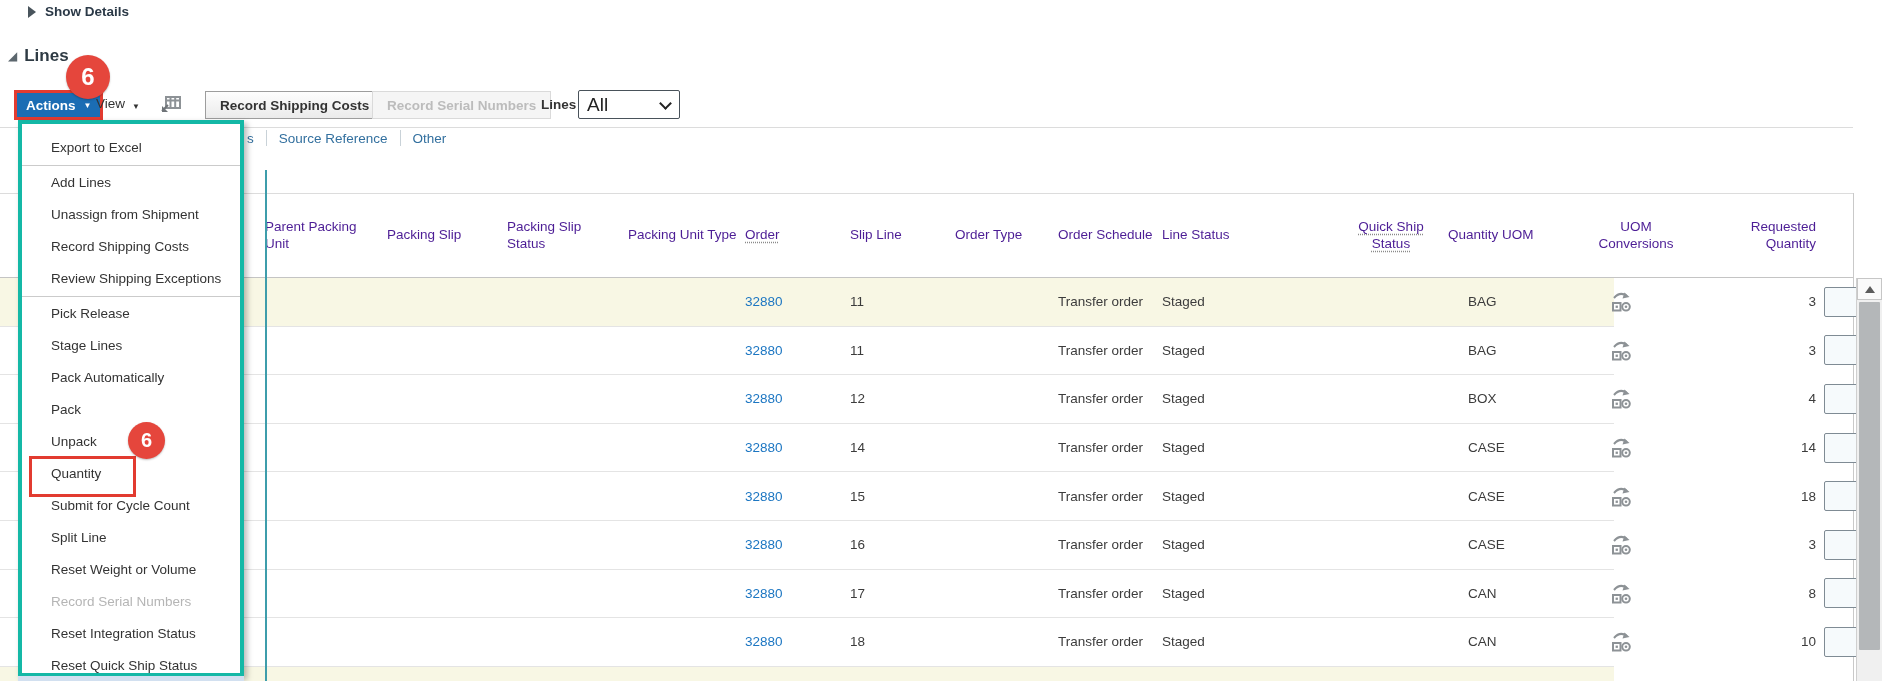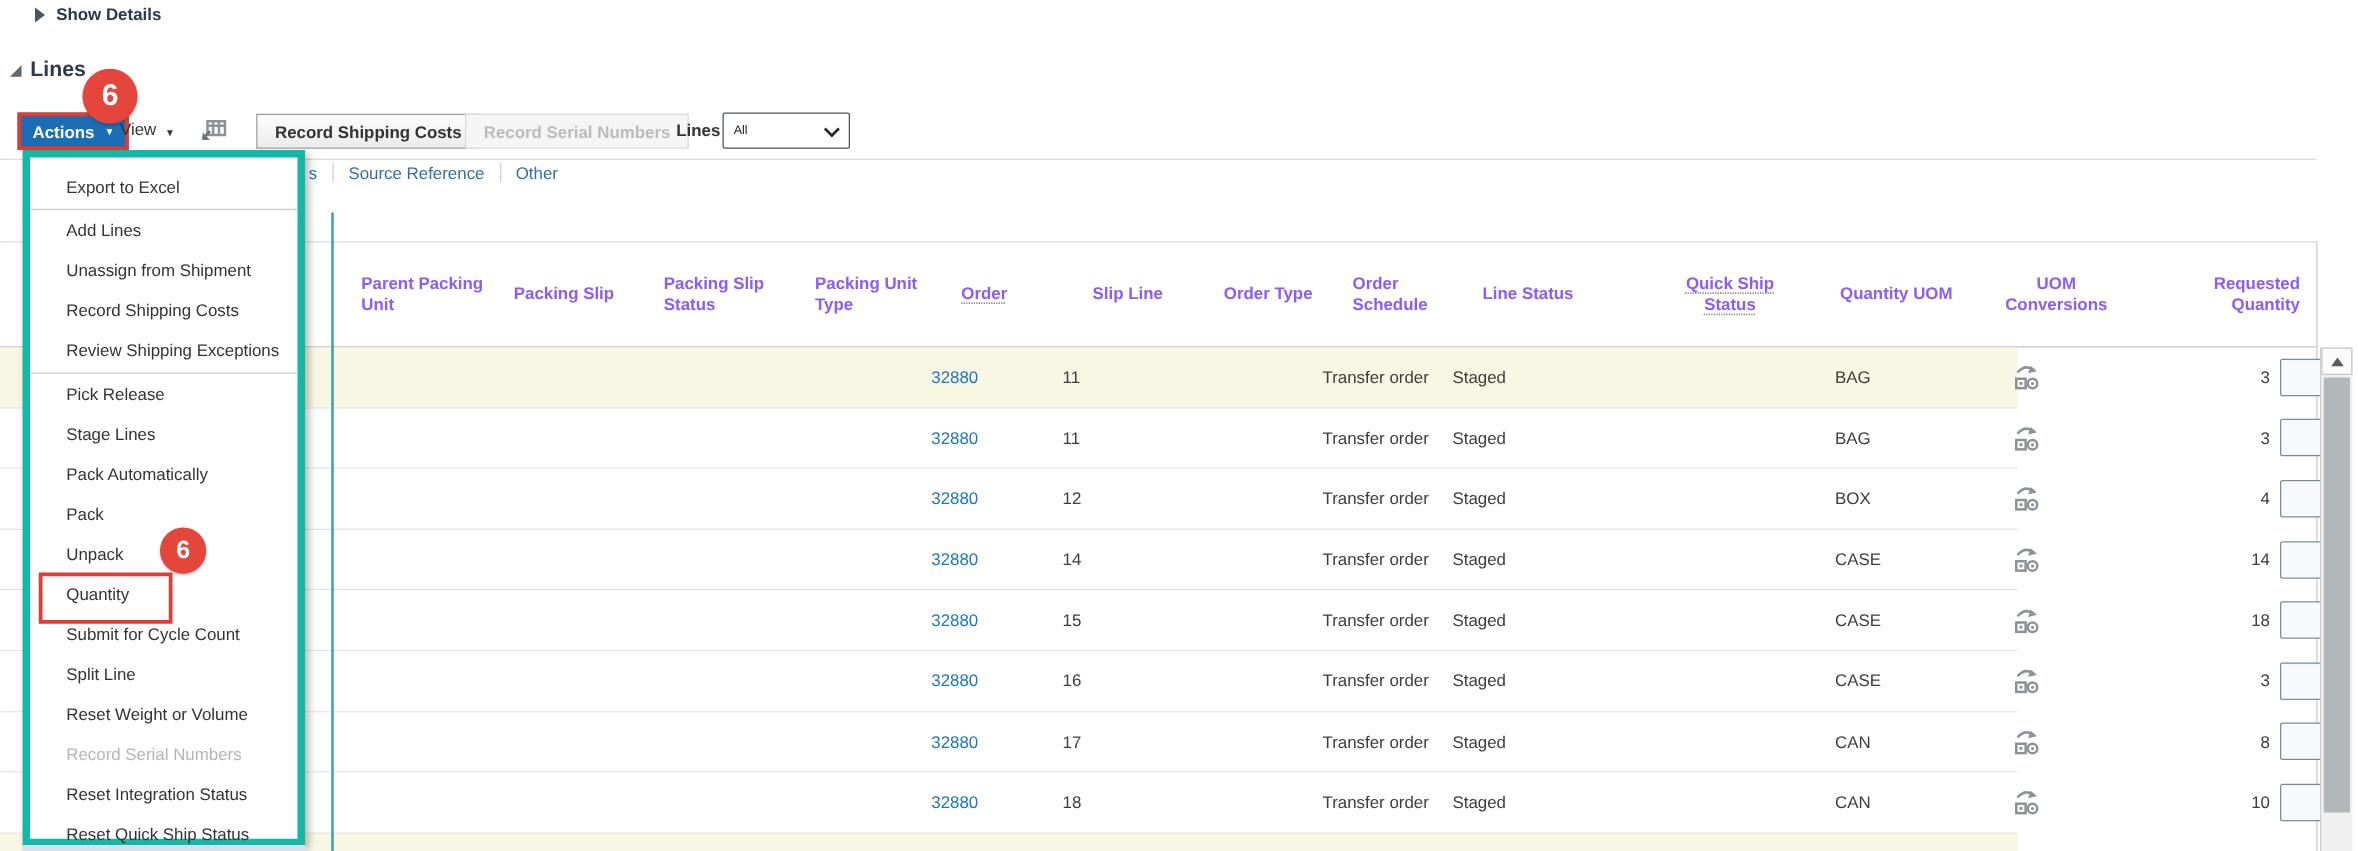--- a/index.html
+++ b/index.html
@@ -26,38 +26,38 @@
   .btn-view .caret { font-size:8px; color:#333; }
   .detach { position:absolute; left:160px; top:94px; width:22px; height:20px; }
   .btn { position:absolute; top:91px; height:28px; display:flex; align-items:center; padding:0 14px;
     font-size:13.5px; font-weight:bold; border:1px solid #9d9d9d; color:#333;
     background:linear-gradient(#fdfdfd,#ebebeb); cursor:pointer; }
   .btn.disabled { border-color:#dadada; color:#bcbcbc; background:#f5f5f5; cursor:default; }
   .lines-filter-label { position:absolute; left:541px; top:97px; font-size:13.5px; font-weight:bold; color:#333; }
   .select-wrap { position:absolute; left:578px; top:90px; width:102px; height:29px; }
   .select-wrap select { width:100%; height:100%; appearance:none; -webkit-appearance:none;
     border:1px solid #49525a; background:#fff; font-family:"Liberation Sans",sans-serif;
-    font-size:10px; color:#222; padding:0 4px 0 8px; border-radius:2px; }
+    font-size:19px; color:#222; padding:0 4px 0 8px; border-radius:2px; }
   .select-wrap::after { content:''; position:absolute; right:10px; top:9px; width:7px; height:7px;
     border-right:2px solid #222; border-bottom:2px solid #222; transform:rotate(45deg); pointer-events:none; }
   .toolbar-divider { position:absolute; left:0; top:127px; width:1853px; height:1px; background:#dcdcdc; }
 
   
   .tabs { position:absolute; left:247px; top:130px; display:flex; align-items:center; font-size:13.5px; color:#33709f; }
   .tabs .sep { width:1px; height:16px; background:#c9d2d8; margin:0 12px; }
   .tab { cursor:pointer; }
 
   
   .table-top-border { position:absolute; left:0; top:193px; width:1853px; height:1px; background:#dcdcdc; }
   .teal-edge { position:absolute; left:265px; top:170px; width:2px; height:511px; background:#3e9dab; z-index:2; }
   .table-right-border { position:absolute; left:1853px; top:193px; width:1px; height:488px; background:#c9c9c9; }
   .grid { display:grid; grid-template-columns:265px 122px 120px 121px 117px 105px 105px 103px 104px 128px 158px 112px 140px 120px 66px; }
-  .thead { position:absolute; left:0; top:194px; width:1886px; height:83px; font-weight:bold; color:#8b5cf6; font-size:13.5px;padding-left:24px; }
+  .thead { position:absolute; left:0; top:194px; width:1886px; height:83px; font-weight:normal; color:#4c1d95; font-size:13.5px; }
   .th { display:flex; align-items:center; padding-right:8px; line-height:1.25; }
-  .th.center { justify-content:center; text-align:center; padding-right:18px; }
+  .th.center { justify-content:flex-end; text-align:center; padding-right:18px; }
   .th.right  { justify-content:flex-end; text-align:right; padding-right:4px; }
   .dotted { text-decoration: underline dotted #8a8a8a; text-underline-offset:3px; }
   .header-bottom-border { position:absolute; left:0; top:277px; width:1853px; height:1px; background:#c4c4c4; }
 
   .tbody { position:absolute; left:0; top:278px; width:1614px; }
   .tr { height:48.6px; border-bottom:1px solid #e4e4e4; background:#fff; font-size:13.5px; align-items:center; }
   .tr.selected { background:#f8f7e4; }
   .tr.partial { height:14px; overflow:hidden; border-bottom:none; }
   .td { display:flex; align-items:center; padding-right:8px; }
   .td.center { justify-content:center; padding-right:18px; }
@@ -69,21 +69,21 @@
 
   
   .vscroll { position:absolute; left:1856px; top:278px; width:26px; height:403px; background:#f0f0f0;
     border-left:1px solid #cfcfcf; z-index:5; }
   .vscroll .up { height:22px; background:#fafafa; border:1px solid #c6c6c6; display:flex; align-items:center; justify-content:center; cursor:pointer; }
   .vscroll .up .tri-up { width:0; height:0; border-bottom:7px solid #5b5b5b; border-left:5px solid transparent; border-right:5px solid transparent; }
   .vscroll .thumb { position:absolute; left:2px; top:24px; width:21px; height:348px; background:#b4b7b9; border-radius:1px; cursor:grab; }
 
   
   .menu { position:absolute; left:18px; top:120px; width:226px; height:557px; background:#fff;
-    border:6px solid #14b8a6; box-shadow:3px 3px 6px rgba(0,0,0,.28); z-index:20; padding-top:8px; }
+    border:4px solid #14b8a6; box-shadow:3px 3px 6px rgba(0,0,0,.28); z-index:20; padding-top:8px; }
   .menu-item { height:32px; line-height:32px; padding-left:29px; font-size:13.5px; color:#333; cursor:pointer; white-space:nowrap; }
   .menu-item.disabled { color:#b5b5b5; cursor:default; }
   .menu-divider { border-top:1px solid #cbcbcb; margin:1px 0; }
   .menu-item.highlighted { position:relative; }
   .menu-item.highlighted::before { content:''; position:absolute; left:7px; top:-2px; width:101px; height:35px;
     border:3px solid #e23b30; pointer-events:none; }
   .bottom-strip { position:absolute; left:18px; top:676px; width:226px; height:5px; background:#d2e0f0; z-index:21; }
 
   
   .badge { position:absolute; border-radius:50%; background:#e5463c; color:#fff; font-weight:bold;

